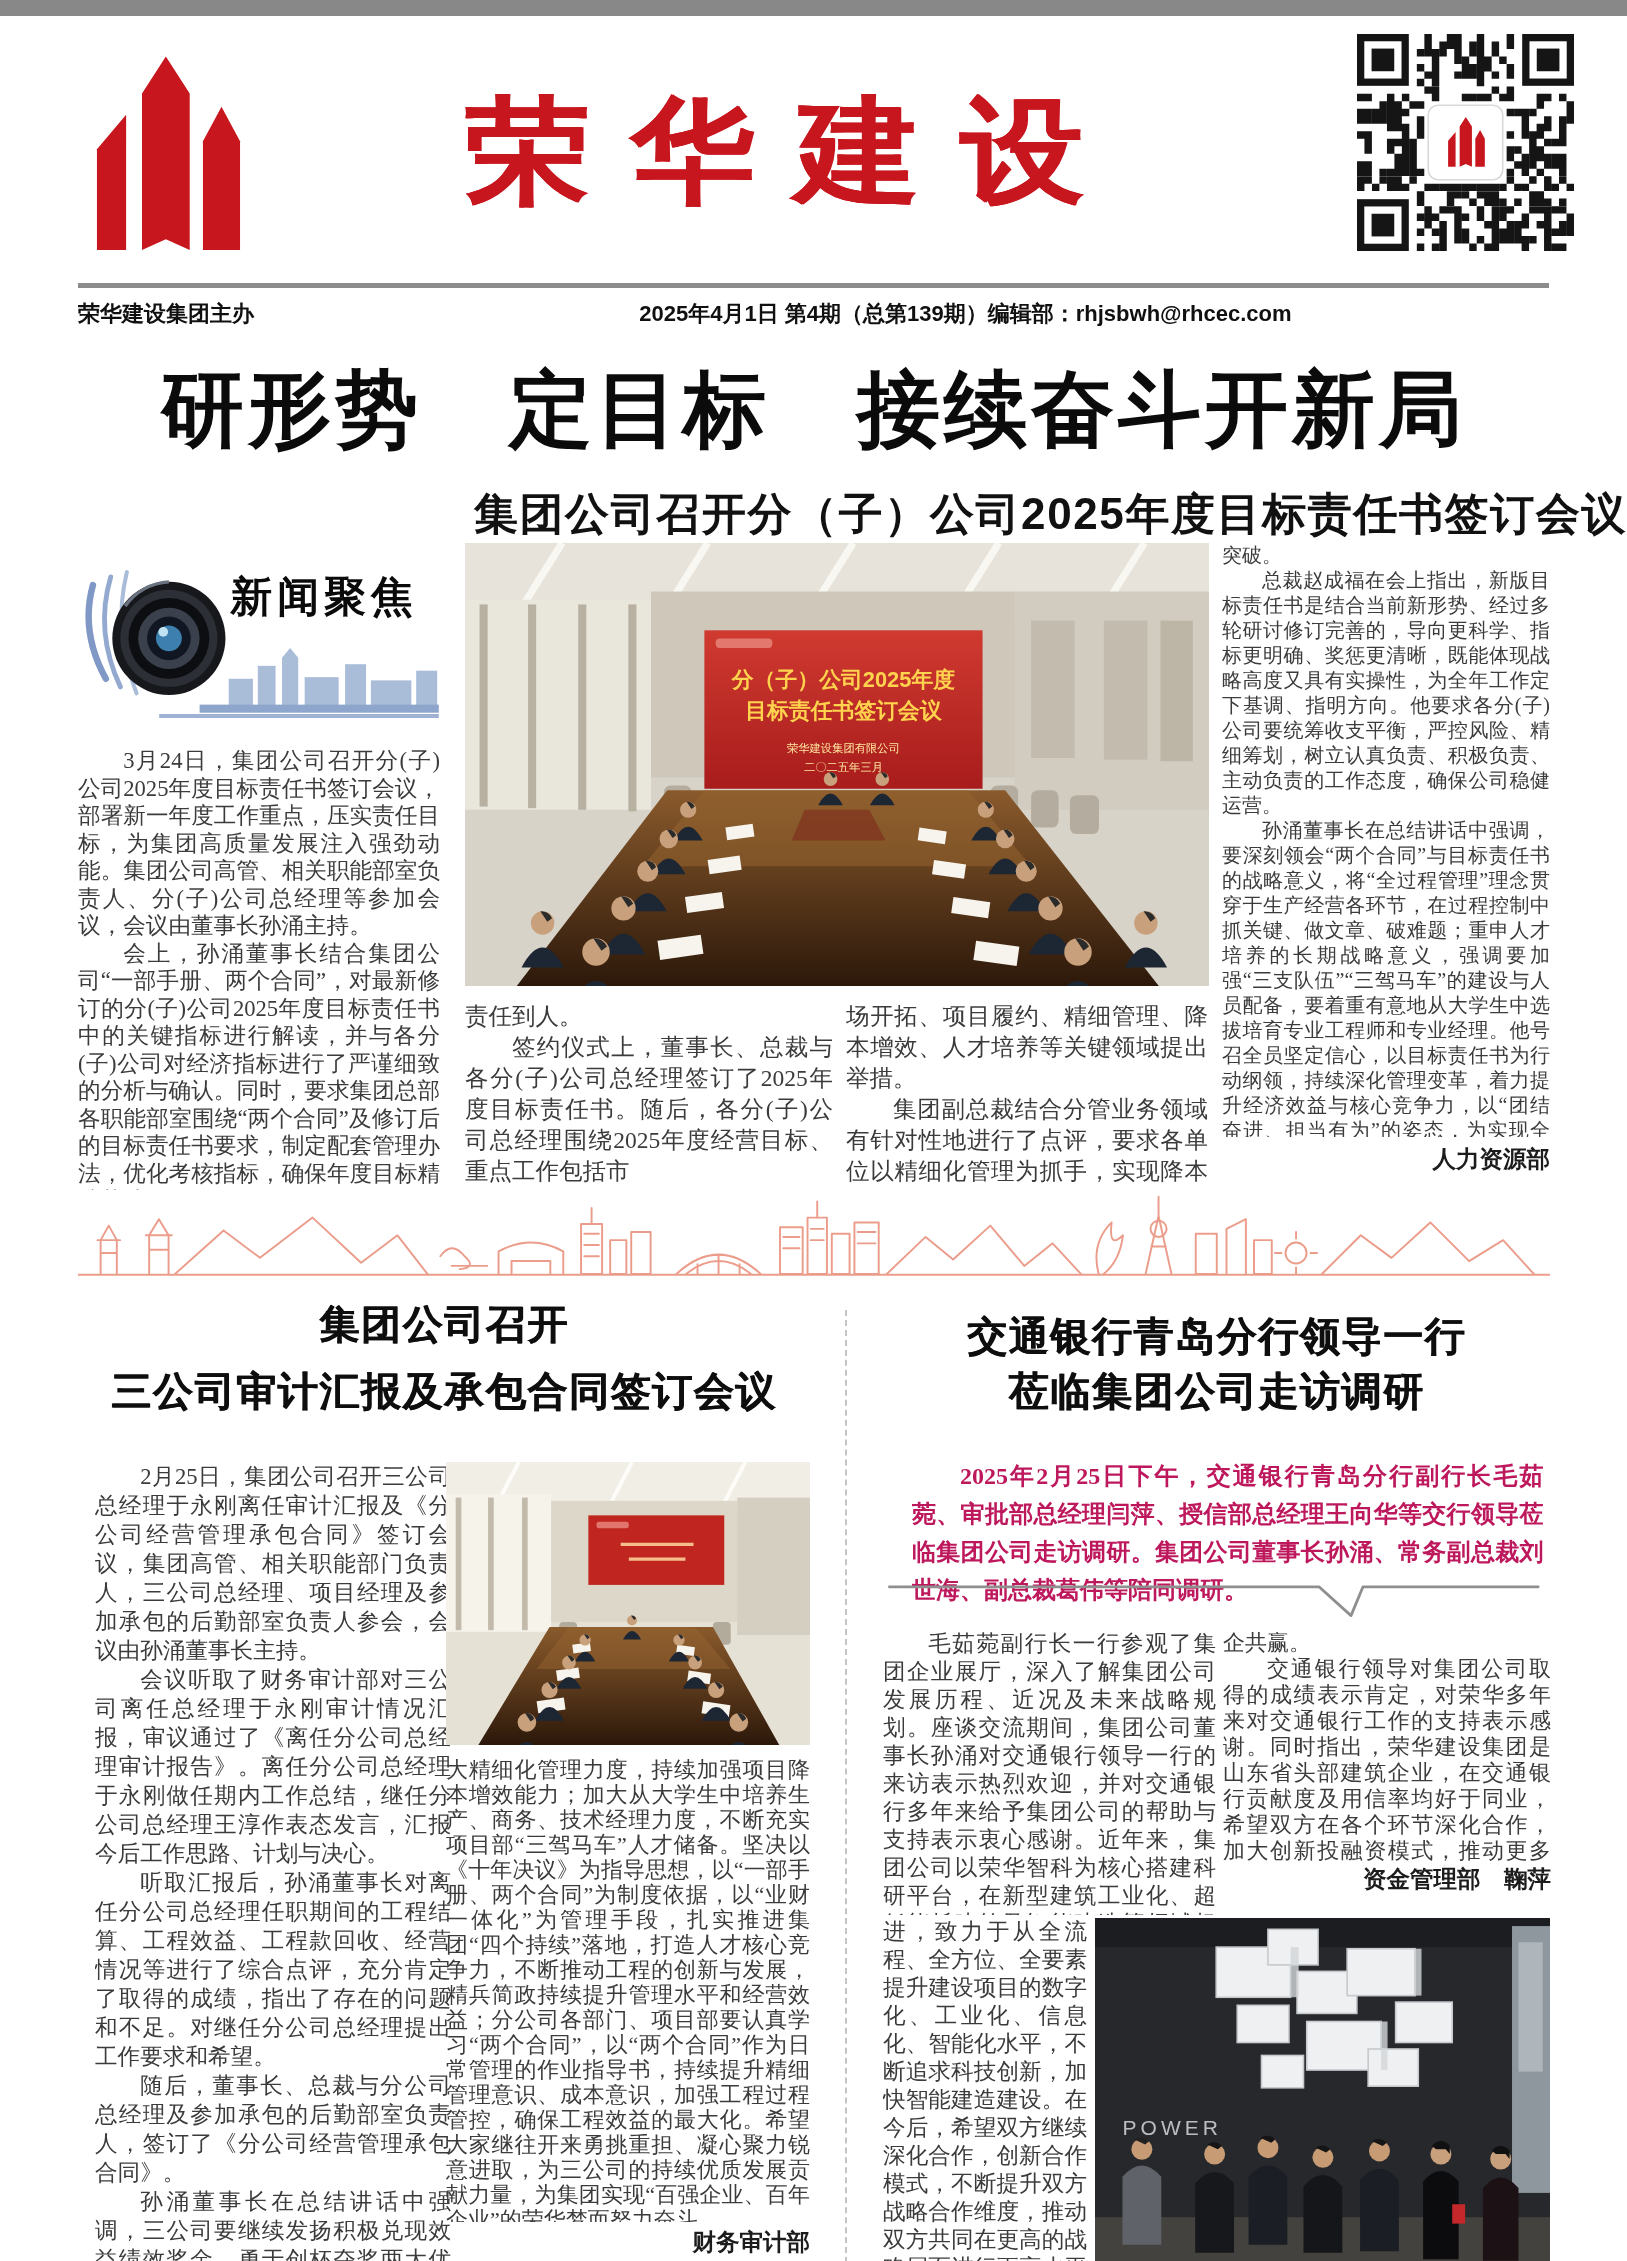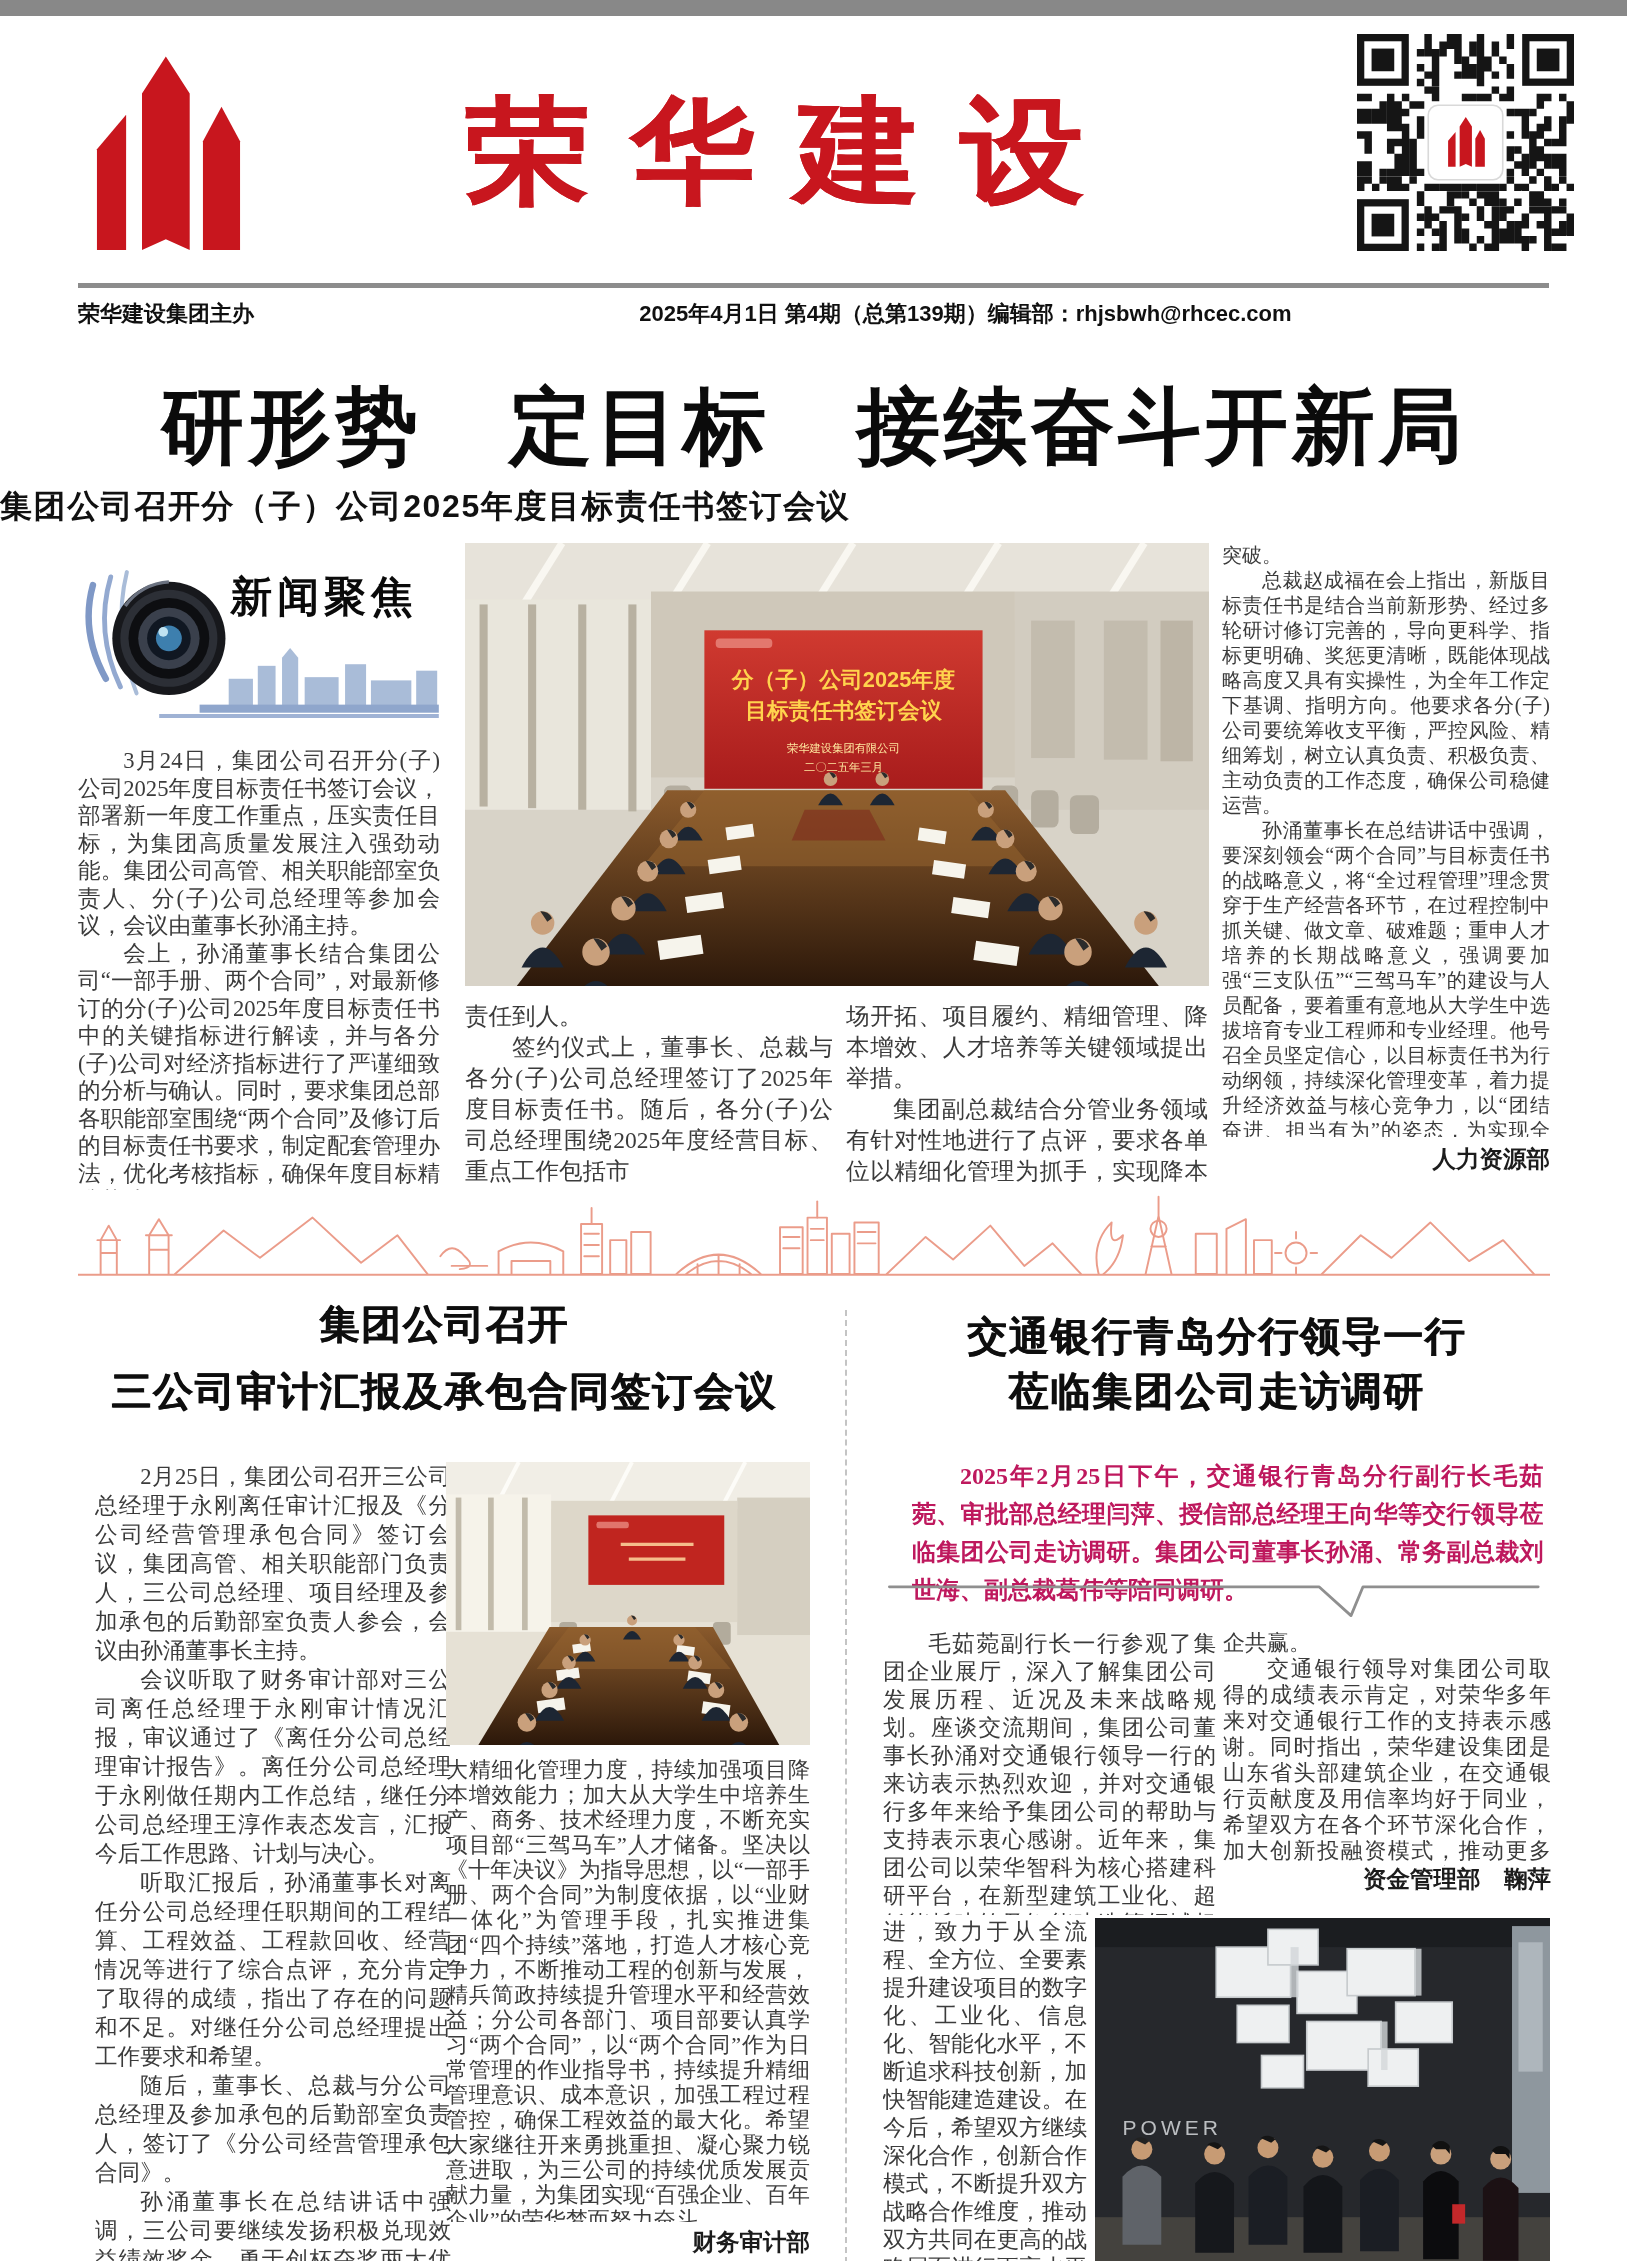--- a/index.html
+++ b/index.html
@@ -13,24 +13,24 @@
   font-weight:900;font-size:123px;letter-spacing:42px;color:#c8161e;transform:scaleY(.94);white-space:nowrap;
   font-family:"Liberation Serif",serif;text-shadow:1.6px 0 0 #c8161e,0 0.8px 0 #c8161e}
 .qr{position:absolute;right:0;top:4.9px;width:217px;height:217px;background:#fff}
 
 .masthead{position:absolute;left:78px;right:78px;top:267px;border-top:5.7px solid #8c8c8c;padding-top:11.3px;
   display:grid;grid-template-columns:1fr auto 1fr;font-family:"Liberation Sans","DejaVu Sans",sans-serif;
   font-weight:700;font-size:22px;color:#101010;align-items:center}
 .masthead .m-right{text-align:left}
 .masthead .m-center{text-align:center}
 
-.headline{position:absolute;left:0;right:0;top:356px;text-align:center;font-family:"Liberation Sans","DejaVu Sans",sans-serif;
+.headline{position:absolute;left:0;right:0;top:339px;text-align:center;font-family:"Liberation Sans","DejaVu Sans",sans-serif;
   font-weight:900;font-size:83px;letter-spacing:4px;color:#0b0b0b;white-space:nowrap}
-.subheadline{position:absolute;left:0;right:0;top:469px;text-align:left;font-family:"Liberation Sans","DejaVu Sans",sans-serif;
-  font-weight:800;font-size:32px;color:#111;letter-spacing:1.6px}
+.subheadline{position:absolute;left:0;right:0;top:469px;text-align:right;font-family:"Liberation Sans","DejaVu Sans",sans-serif;
+  font-weight:800;font-size:44px;color:#111;letter-spacing:1.6px}
 
 .lead{position:absolute;left:78px;top:527px;width:1472px;height:645px}
 .badge{position:absolute;left:0;top:0;width:362px;height:198px}
 .body-text{text-align:justify;color:#3b3b3b}
 .p-ind{text-indent:2em}
 .p-cont{text-indent:0}
 .lead-col1{position:absolute;left:0;top:204px;width:362px;height:443px;overflow:hidden;font-size:22.6px;line-height:27.5px}
 .lead-photo{position:absolute;left:387px;top:0;width:744px;height:443px;background:#cfc9bd}
 .lead-col2{position:absolute;left:387px;top:458px;width:368px;height:189px;overflow:hidden;font-size:23.5px;line-height:31px}
 .lead-col3{position:absolute;left:768px;top:458px;width:362px;height:189px;overflow:hidden;font-size:23.5px;line-height:31px}

